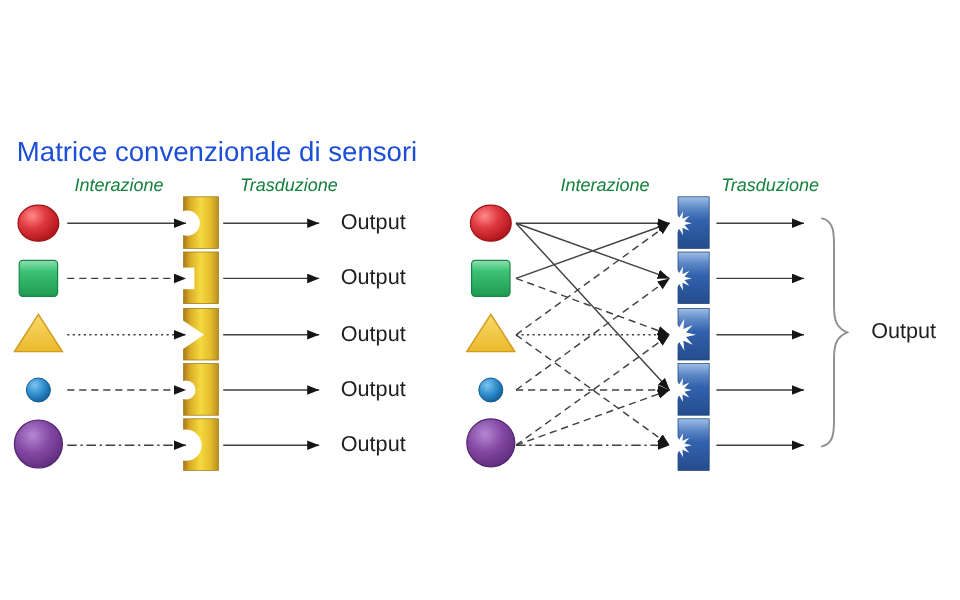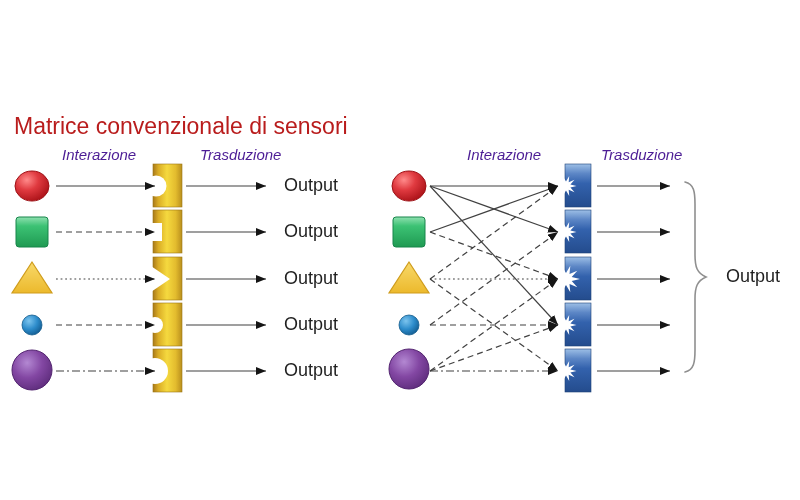--- a/index.html
+++ b/index.html
@@ -1,23 +1,23 @@
 <!DOCTYPE html>
 <html><head>
 <meta charset="utf-8">
 <style>
   html,body{margin:0;padding:0;background:#ffffff;}
   .stage{position:relative;width:800px;height:500px;background:#ffffff;overflow:hidden;
          font-family:"Liberation Sans", sans-serif;color:#1c1c1c;}
   #gfx{position:absolute;left:0;top:0;}
-  .title{position:absolute;top:112px;font-size:23px;line-height:28px;color:#b91c1c;white-space:nowrap;}
+  .title{position:absolute;top:112px;font-size:23px;line-height:28px;color:#1d4ed8;white-space:nowrap;}
   .t-left{left:14px;}
   .t-right{left:390px;}
   .t-right .it{font-style:italic;}
-  .flow-label{position:absolute;top:146px;font-size:15px;font-style:italic;color:#4c1d95;white-space:nowrap;}
+  .flow-label{position:absolute;top:146px;font-size:15px;font-style:italic;color:#15803d;white-space:nowrap;}
   .lbl-inter-left{left:62px;}
   .lbl-trans-left{left:200px;}
   .lbl-inter-right{left:467px;}
   .lbl-trans-right{left:601px;}
   .out-label{position:absolute;left:284px;width:90px;font-size:18px;color:#1f1f1f;}
   .out-right{position:absolute;left:726px;top:266px;font-size:18px;color:#1f1f1f;}
 </style>
 </head>
 <body>
 

